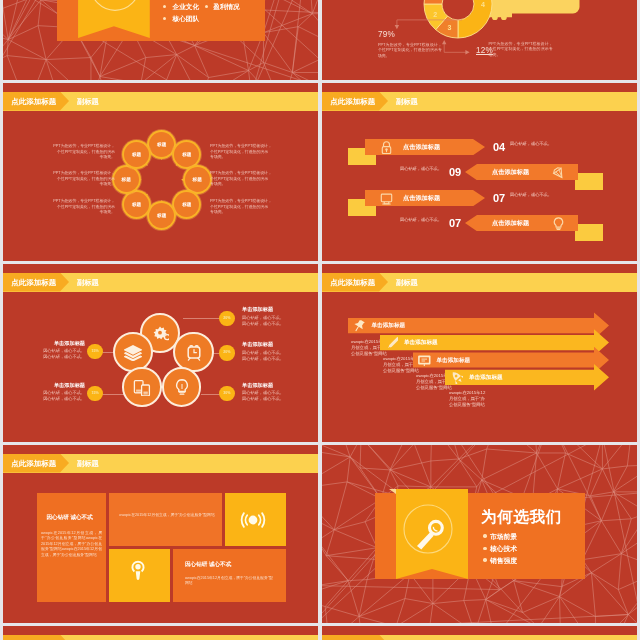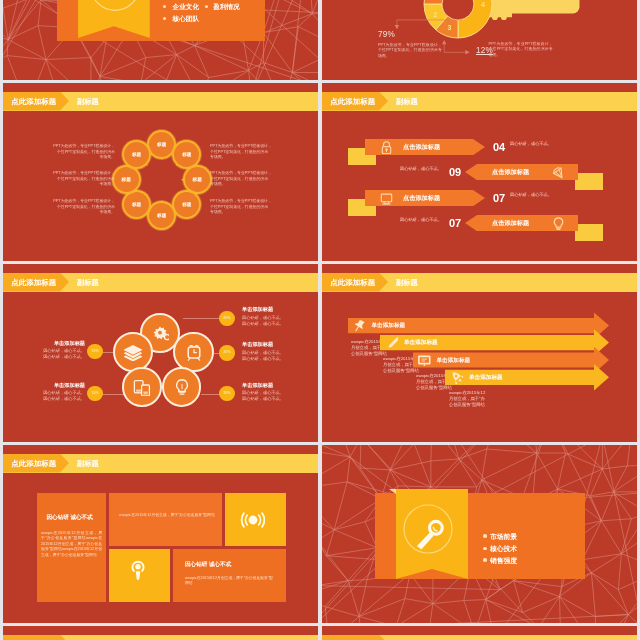--- a/index.html
+++ b/index.html
@@ -369,20 +369,21 @@
   </div>
   <div class="sd-panel" style="left:53px;top:48px;width:210px;height:86px;"></div>
   <div style="position:absolute;left:67px;top:44px;width:7px;height:5px;background:#fcd98e;clip-path:polygon(0 0,100% 0,100% 100%);"></div>
   <div class="sd-ribbon" style="left:74px;top:44px;width:72px;height:90px;clip-path:polygon(0 0,100% 0,100% 100%,50% 88.9%,0 100%);"></div>
   <svg style="position:absolute;left:78px;top:55px;" width="58" height="58" viewBox="0 0 58 58">
     <circle cx="28" cy="29" r="24" fill="none" stroke="#fdd97c" stroke-width="1.15"></circle>
     <circle cx="35.9" cy="27.8" r="6.4" fill="none" stroke="#fff9ea" stroke-width="3.1"></circle>
     <path d="M33.4 26.8 a3.7 3.7 0 0 0 4.1 4.1" fill="none" stroke="#fff9ea" stroke-width="1.35"></path>
     <path d="M30.1 32.2 L17.0 46.0 L21.3 49.6 L33.6 35.7 Z" fill="#fff9ea"></path>
   </svg>
+  <div class="sd-title" style="left:159px;top:62px;font-size:15.6px;letter-spacing:.6px;">为何选我们</div>
   <div class="sd-dot" style="left:161.2px;top:89.3px;width:3.4px;height:3.4px;"></div>
   <div class="sd-bul" style="left:167.9px;top:87.2px;font-size:6.8px;font-weight:bold;">市场前景</div>
   <div class="sd-dot" style="left:161.2px;top:101.5px;width:3.4px;height:3.4px;"></div>
   <div class="sd-bul" style="left:167.9px;top:99.4px;font-size:6.8px;font-weight:bold;">核心技术</div>
   <div class="sd-dot" style="left:161.2px;top:113.4px;width:3.4px;height:3.4px;"></div>
   <div class="sd-bul" style="left:167.9px;top:111.3px;font-size:6.8px;font-weight:bold;">销售强度</div>
 
 </div>
 
 <div class="slide c1 r5">

